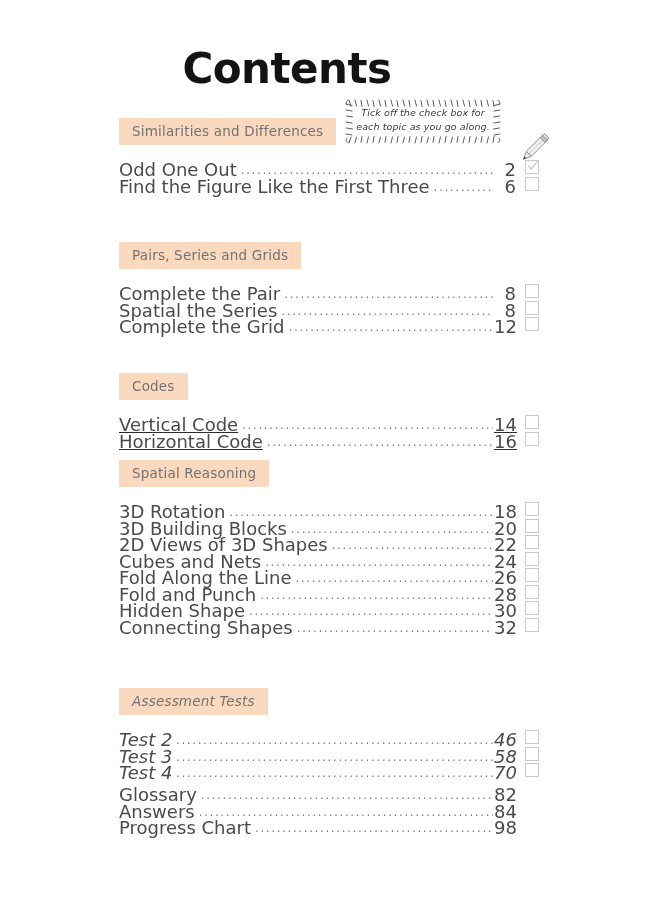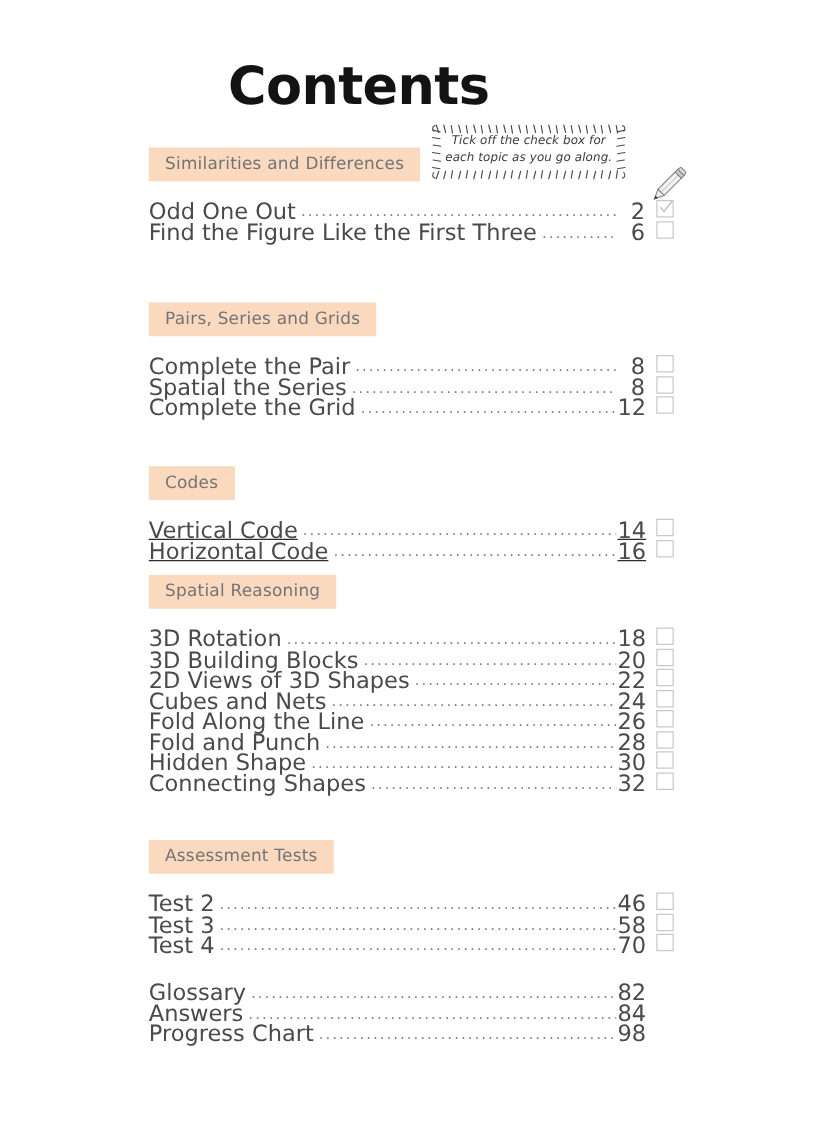--- a/index.html
+++ b/index.html
@@ -297,21 +297,21 @@
           <span class="entry-page">30</span>
           <span class="entry-box"></span>
         </div>
         <div class="entry">
           <span class="entry-title">Connecting Shapes</span>
           <span class="entry-leader"></span>
           <span class="entry-page">32</span>
           <span class="entry-box"></span>
         </div>
       </div></div>
-    <div class="section" style="top: 672px;"><div class="section-header">Assessment Tests</div><div class="entries">
+    <div class="section" style="top: 688px; font-style: italic;"><div class="section-header">Assessment Tests</div><div class="entries">
         <div class="entry">
           <span class="entry-title">Test 2</span>
           <span class="entry-leader"></span>
           <span class="entry-page">46</span>
           <span class="entry-box"></span>
         </div>
         <div class="entry">
           <span class="entry-title">Test 3</span>
           <span class="entry-leader"></span>
           <span class="entry-page">58</span>

